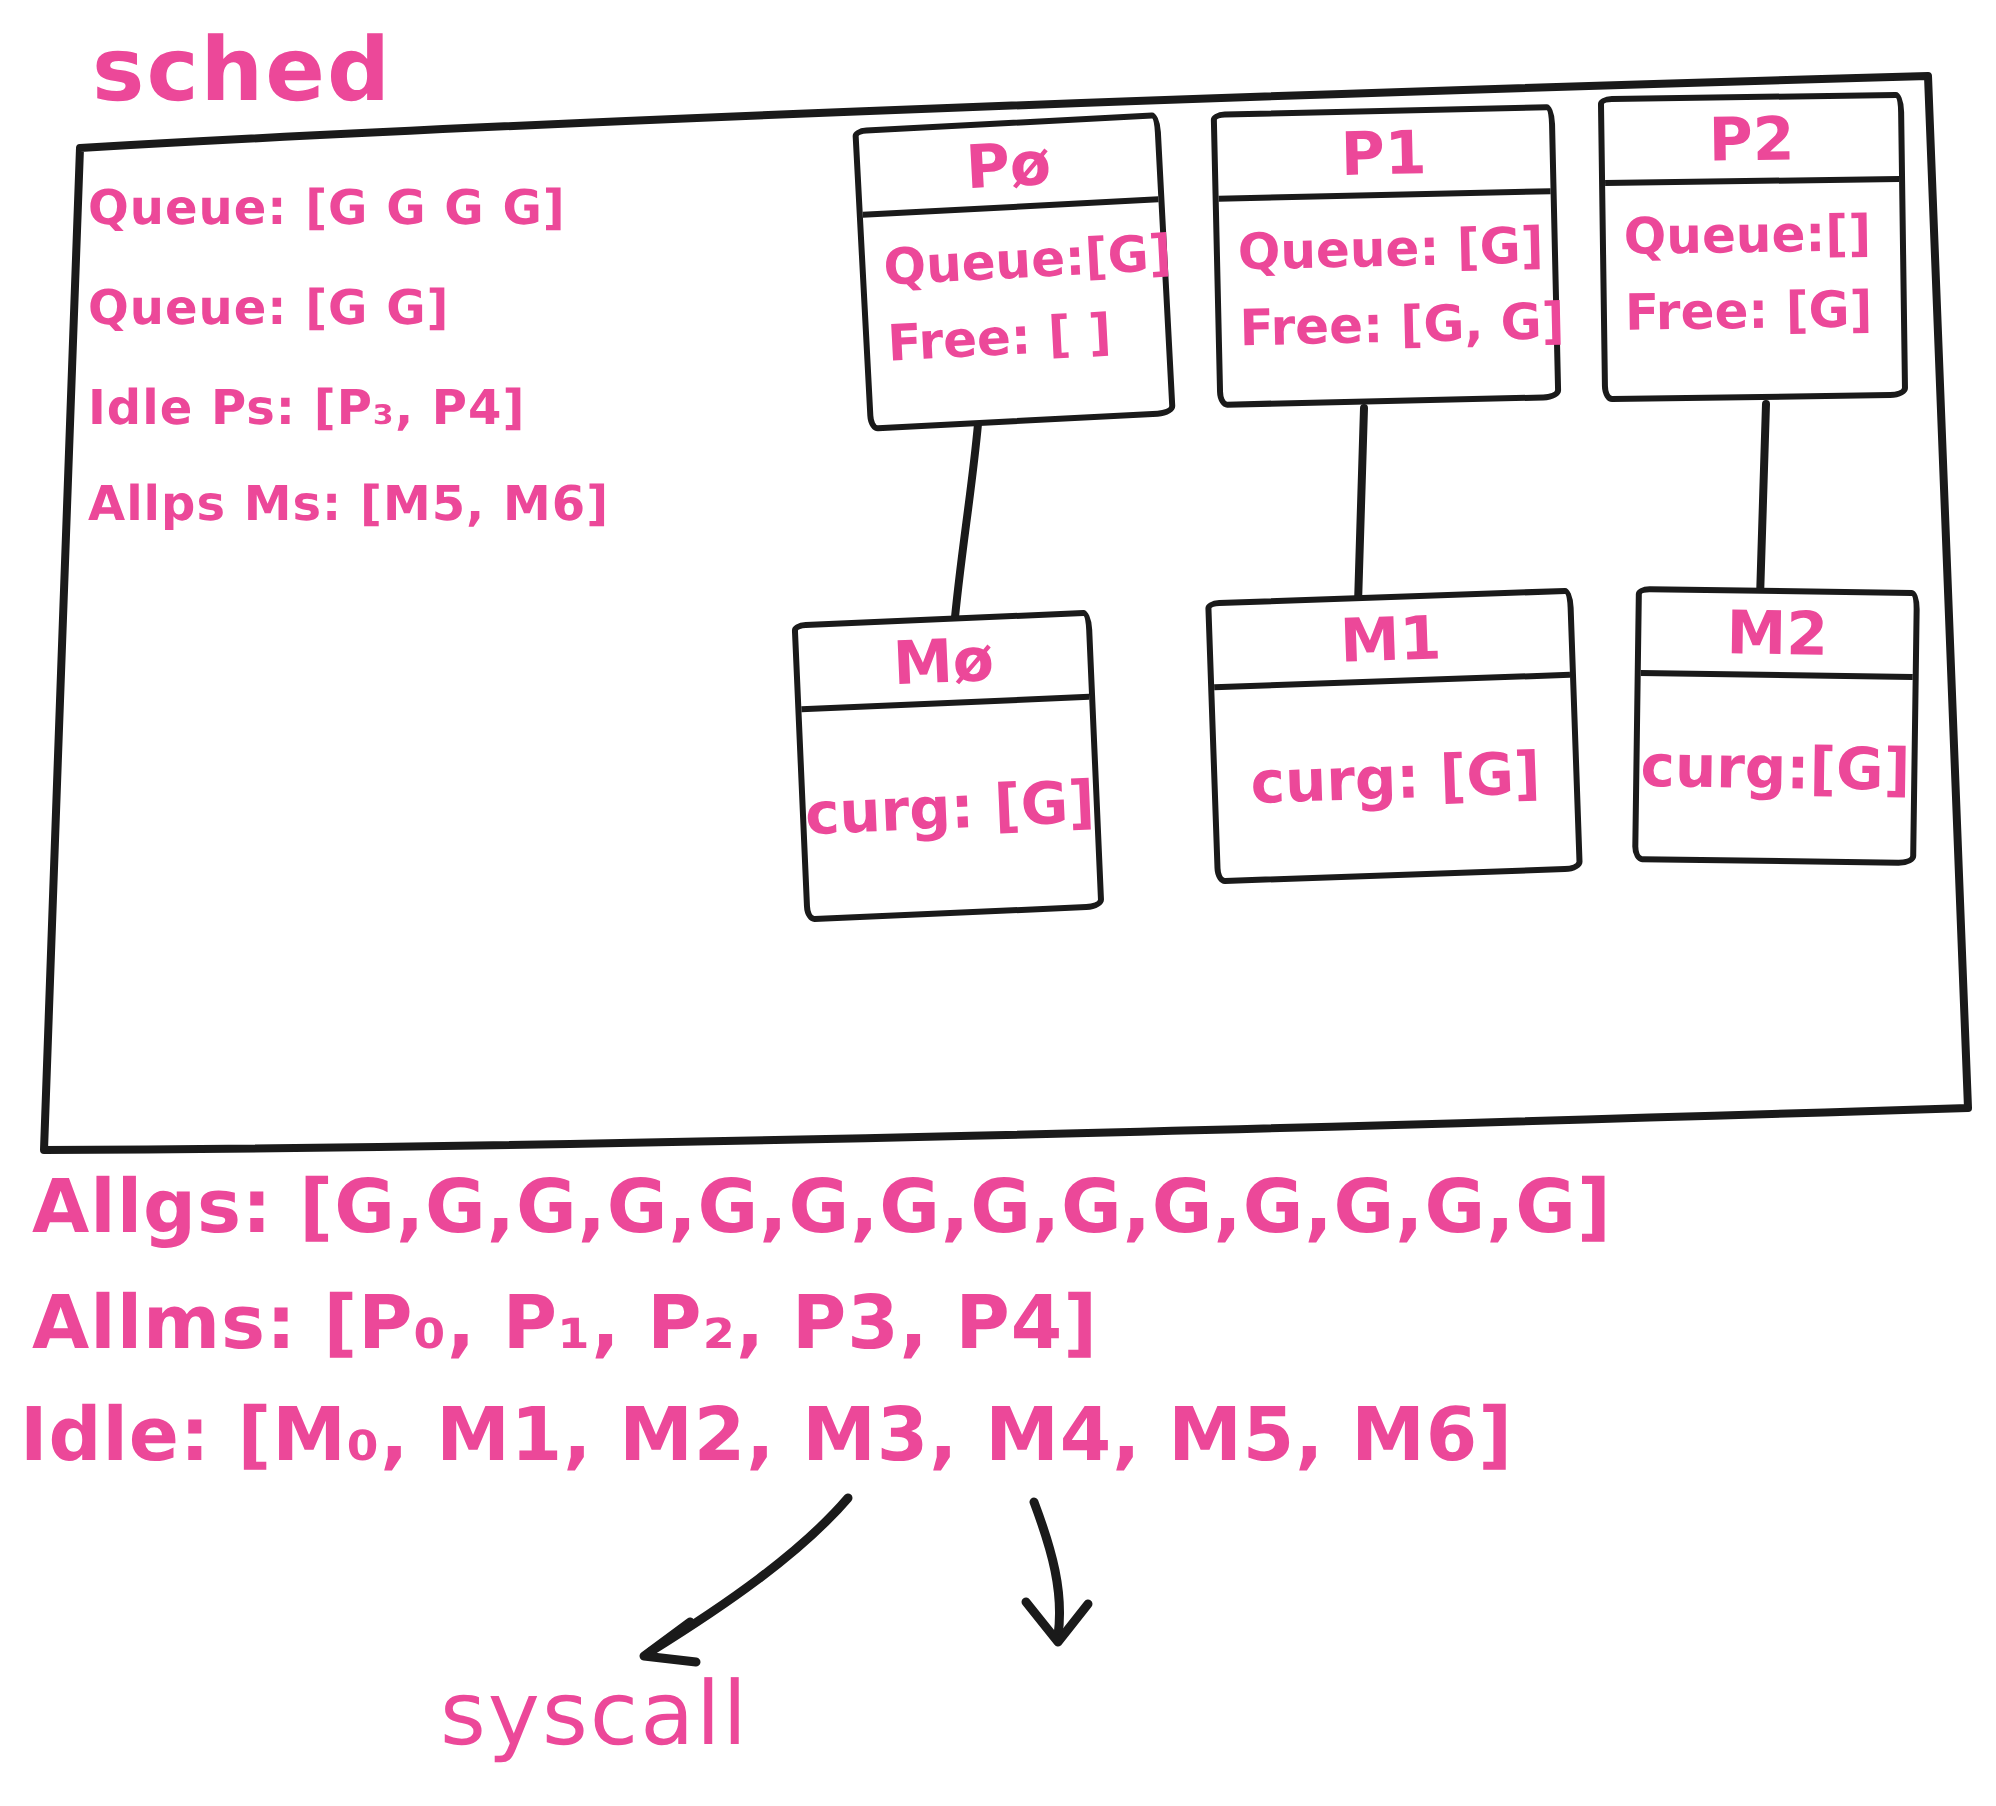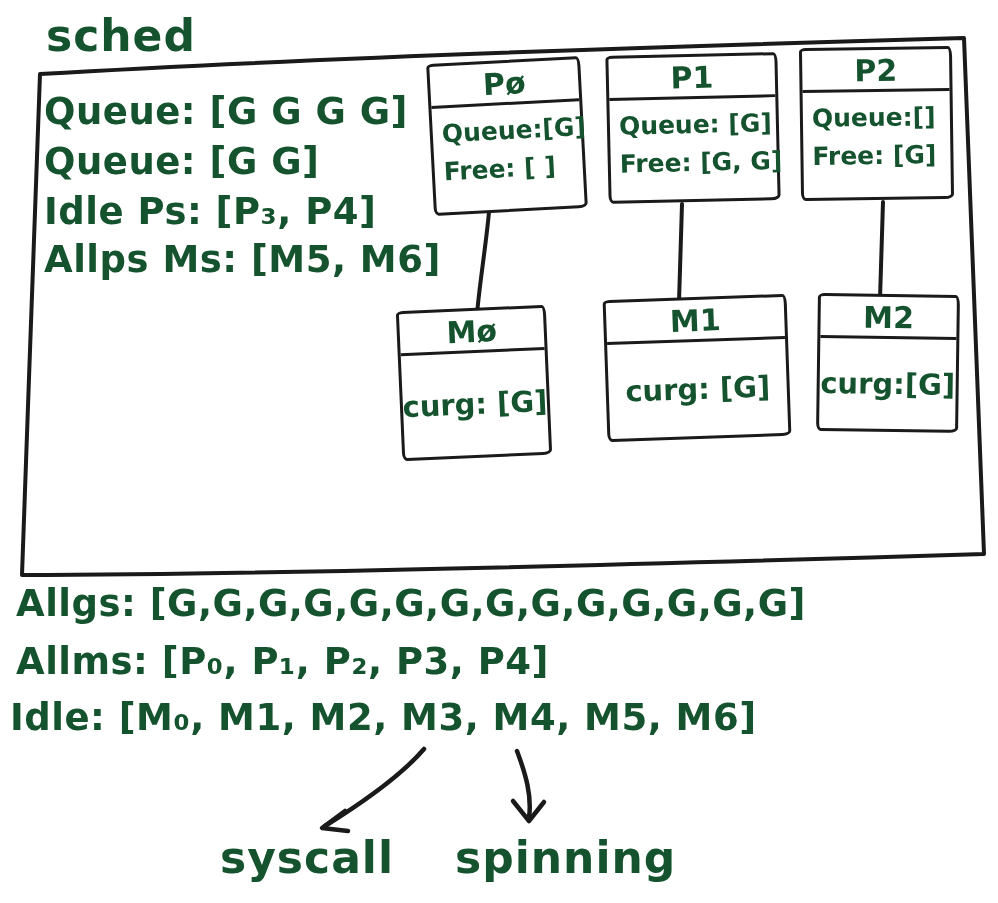--- a/index.html
+++ b/index.html
@@ -2,34 +2,34 @@
 <html><head>
 <meta charset="utf-8">
 <style>
   * { margin:0; padding:0; box-sizing:border-box; }
   html,body { background:#ffffff; }
   #stage {
     position:relative;
     width:998px; height:903px;
     background:#ffffff;
     font-family:"DejaVu Sans", sans-serif;
-    color:#14532d;
+    color:#ec4899;
     overflow:hidden;
   }
   .abs { position:absolute; }
   #stroke-layer { position:absolute; left:0; top:0; width:998px; height:903px; }
   #stroke-layer path { fill:none; stroke:#1a1a1a; stroke-linecap:round; stroke-linejoin:round; }
 
   .sched-title {
     left:46px; top:10px;
     font-size:44px; font-weight:bold; letter-spacing:1px;
   }
   .stat-line {
     left:44px;
-    font-size:37px; font-weight:bold; letter-spacing:0.5px;
+    font-size:24px; font-weight:bold; letter-spacing:0.5px;
     white-space:nowrap;
   }
 
   .node-box {
     position:absolute;
     display:flex; flex-direction:column;
     background:#ffffff;
     border:3.5px solid #1a1a1a;
     border-radius:7px 4px 9px 5px / 4px 10px 5px 8px;
   }
@@ -60,21 +60,21 @@
 
   .list-line {
     font-size:37px; font-weight:bold; letter-spacing:0.5px;
     white-space:nowrap;
   }
   #allgs-line { left:16px; top:582px; }
   #allps-line { left:16px; top:640px; }
   #allms-line { left:10px; top:696px; }
 
   .annot-label {
-    font-size:44px; font-weight:bold; letter-spacing:1px;
+    font-size:44px; font-weight:normal; letter-spacing:1px;
   }
   #syscall-label  { left:220px; top:832px; }
   #spinning-label { left:455px; top:832px; }
 </style>
 </head>
 <body>
 
 <div id="stage">
 
   <svg id="stroke-layer" viewBox="0 0 998 903" xmlns="http://www.w3.org/2000/svg" aria-hidden="true">
@@ -136,15 +136,14 @@
   <div id="m2-box" class="node-box">
     <div class="node-title">M2</div>
     <div class="m-body">curg:[G]</div>
   </div>
 
   <div id="allgs-line" class="abs list-line">Allgs: [G,G,G,G,G,G,G,G,G,G,G,G,G,G]</div>
   <div id="allps-line" class="abs list-line">Allms: [P₀, P₁, P₂, P3, P4]</div>
   <div id="allms-line" class="abs list-line">Idle: [M₀, M1, M2, M3, M4, M5, M6]</div>
 
   <div id="syscall-label" class="abs annot-label">syscall</div>
-  <div id="spinning-label" class="abs annot-label">spinning</div>
 
 </div>
 
 </body></html>

